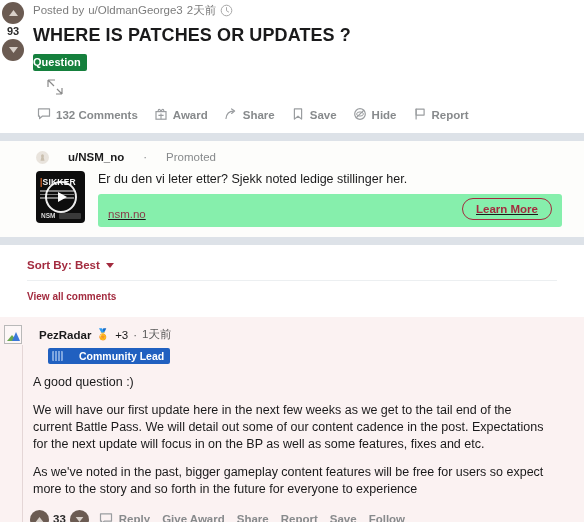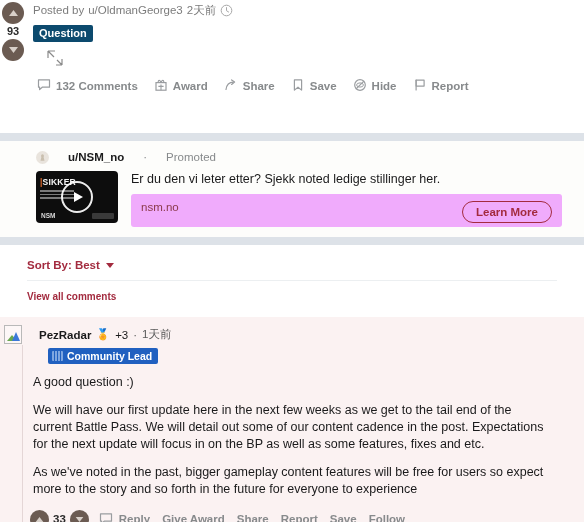--- a/index.html
+++ b/index.html
@@ -73,25 +73,25 @@
     font-size: 18px;
     font-weight: bold;
     color: #1a1a1b;
     margin: 7px 0 0 0;
     letter-spacing: 0.1px;
     line-height: 22px;
   }
 
   .flair {
     display: inline-block;
-    background: #0c4a6e;
+    background: #15803d;
     color: #ffffff;
     font-size: 11px;
     font-weight: bold;
-    padding: 2px 6px 3px 6px;
+    padding: 2px 6px 3px 0;
     border-radius: 2px;
     margin-top: 8px;
   }
 
   .cursor-artifact {
     margin: 6px 0 0 12px;
     width: 26px;
     height: 20px;
     position: relative;
   }
@@ -147,21 +147,21 @@
   .ad-sub { font-weight: bold; color: #1a1a1b; }
   .ad-dot { color: #878a8c; }
   .ad-promoted { color: #878a8c; }
 
   .ad-main {
     display: flex;
     margin-top: 7px;
     margin-left: 36px;
   }
   .ad-thumb {
-    width: 82px;
+    width: 49px;
     height: 52px;
     border-radius: 4px;
     background: #0d0d0d;
     position: relative;
     overflow: hidden;
     flex: 0 0 auto;
     cursor: pointer;
   }
   .ad-thumb .th-title {
     position:absolute; top:6px; left:4px;
@@ -204,28 +204,29 @@
     margin-left: 13px;
     padding-right: 22px;
   }
   .ad-text {
     font-size: 12.5px;
     color: #1a1a1b;
     line-height: 16px;
     margin-bottom: 7px;
   }
   .ad-cta {
-    background: #f0abfc;
+    background: #86efac;
     border-radius: 3px;
     display: flex;
-    align-items: flex-start;
+    align-items: flex-end;
     justify-content: space-between;
     padding: 7px 10px;
     height: 33px;
     box-sizing: border-box;
+    text-decoration: underline;
   }
   .ad-url {
     font-size: 11.5px;
     color: #8a3a4a;
   }
   .learn-more {
     border: 1px solid #a32b3f;
     color: #a32b3f;
     background: transparent;
     font-size: 11.5px;
@@ -318,21 +319,21 @@
     border-bottom:9px solid #3c78d8;
   }
   .c-author { font-weight: bold; color: #1a1a1b; }
   .award-chip { font-size: 11px; }
   .c-plus { color: #1a1a1b; }
   .c-meta { color: #5b5b5b; }
 
   .mod-badge {
     display: inline-flex;
     align-items: center;
-    gap: 4px;
+    gap: 16px;
     background: #2060c0;
     color: #ffffff;
     font-size: 10.5px;
     font-weight: bold;
     padding: 2px 6px 2px 4px;
     border-radius: 2px;
     margin: 4px 0 0 48px;
     width: max-content;
   }
   .mod-badge .mini {
@@ -423,20 +424,21 @@
       <span class="author">u/OldmanGeorge3</span>
       <span>2天前</span>
       <span class="clock-icon">
         <svg width="13" height="13" viewBox="0 0 13 13">
           <circle cx="6.5" cy="6.5" r="5.3" fill="none" stroke="#a8a8a8" stroke-width="1"></circle>
           <path d="M6.5 3.6v3.1l2.1 1.3" fill="none" stroke="#a8a8a8" stroke-width="1" stroke-linecap="round"></path>
         </svg>
       </span>
     </div>
 
+    <h1 class="post-title">WHERE IS PATCHES OR UPDATES ?</h1>
 
     <div class="flair">Question</div>
 
     <div class="cursor-artifact">
       <svg width="26" height="20" viewBox="0 0 26 20">
         <path d="M3 3 L10 3 M3 3 L3 10 M3 3 L9 9" stroke="#8a8a8a" stroke-width="1.2" fill="none"></path>
         <path d="M17 17 L11 17 M17 17 L17 11 M17 17 L12 12" stroke="#8a8a8a" stroke-width="1.2" fill="none"></path>
       </svg>
     </div>
 

